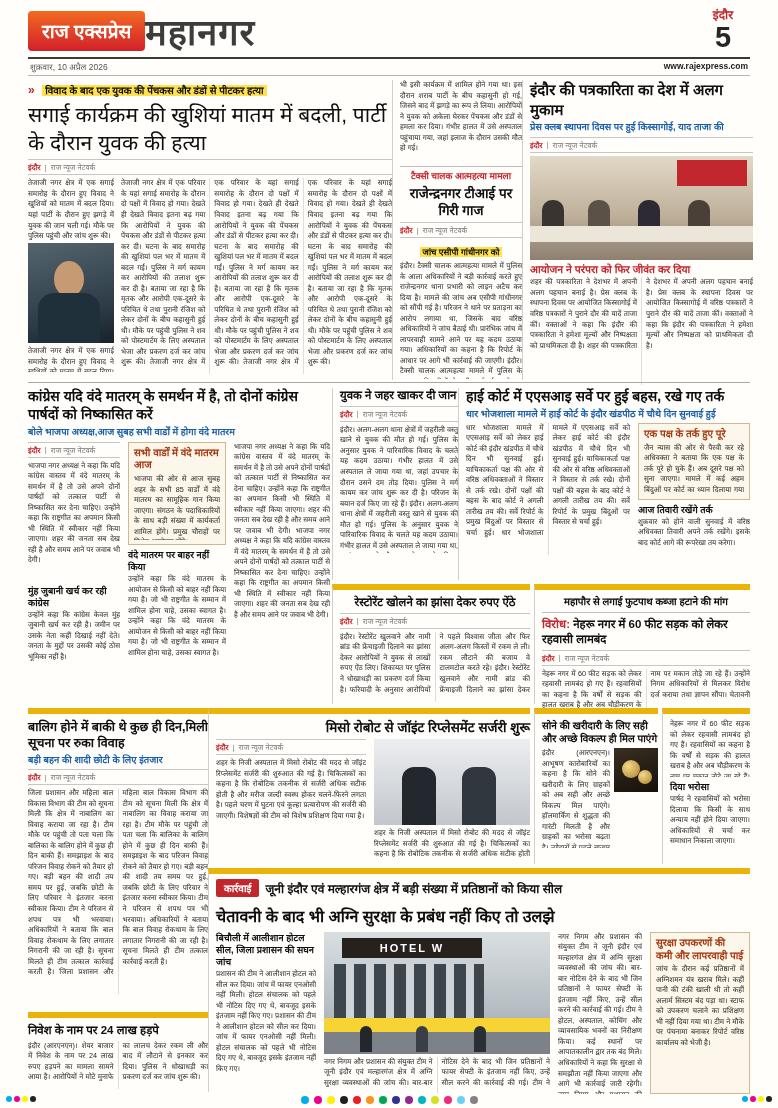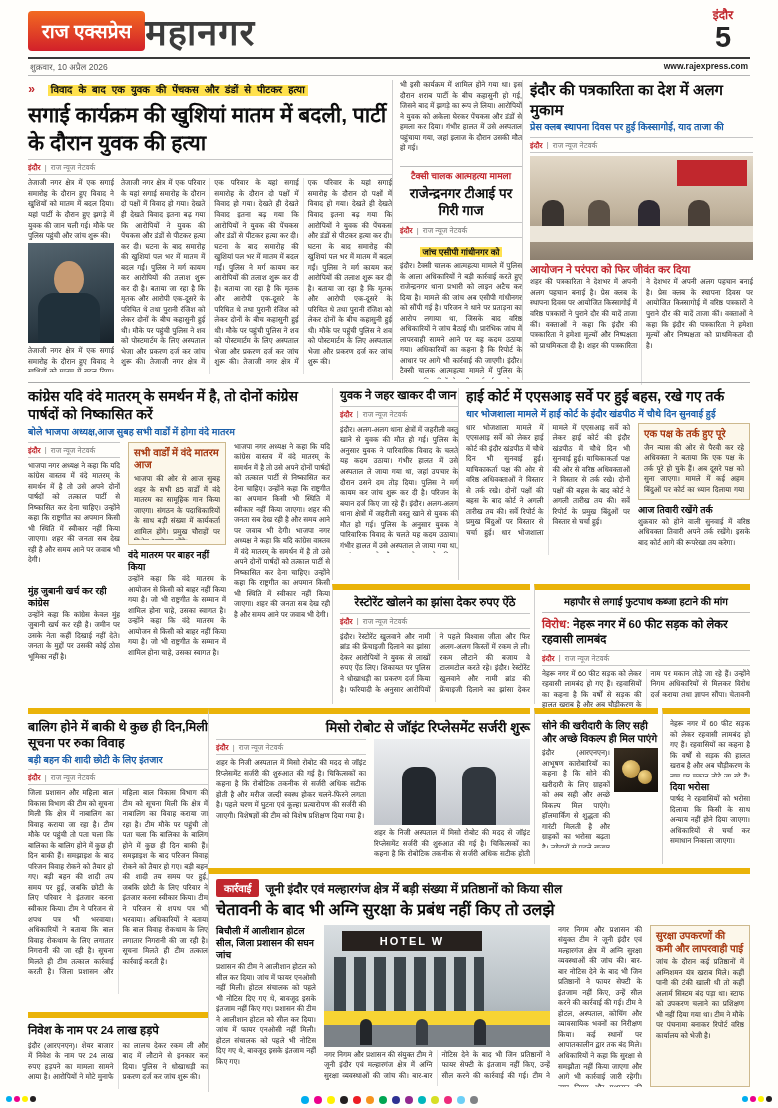--- a/index.html
+++ b/index.html
@@ -15,21 +15,21 @@
   .page-num{font-size:29px;font-weight:bold;color:#262626;}
   .dateline{position:absolute;left:28px;top:57px;width:722px;border-top:2px solid #3a3a3a;border-bottom:1px solid #b5b5b5;display:flex;justify-content:space-between;font-size:8.5px;color:#555;padding:2px 2px 3px;}
   .website{font-weight:bold;color:#1d1d1d;}
   
   section{position:absolute;background:#fffefb;}
   .bl{border-left:1px solid #cfcfcf;padding-left:7px;}
   .btp{border-top:6px solid #eab308;padding-top:5px;}
   .kicker{color:#c1272d;font-weight:bold;font-size:9px;line-height:1.3;}
   .kick-arrow{color:#c1272d;font-weight:bold;font-size:12px;margin-right:3px;}
   .hl{background:#ffe14d;padding:0 3px;font-weight:bold;color:#111;}
-  .h-xl{font-size:21px;font-weight:bold;line-height:1.32;color:#0e0e0e;}
+  .h-xl{font-size:21px;font-weight:normal;line-height:1.32;color:#0e0e0e;}
   .h-lg{font-size:16px;font-weight:bold;line-height:1.3;color:#0e0e0e;}
   .h-md{font-size:13.5px;font-weight:bold;line-height:1.28;color:#0e0e0e;}
   .h-sm{font-size:11.5px;font-weight:bold;line-height:1.3;color:#0e0e0e;}
   .h-xs{font-size:10px;font-weight:bold;line-height:1.3;color:#0e0e0e;}
   .sub-blue{color:#1b5faa;font-weight:bold;font-size:9.5px;line-height:1.35;margin:2px 0;}
   .red-sub{color:#c1272d;font-weight:bold;font-size:10.5px;line-height:1.3;margin:3px 0 1px;}
   .byline{display:flex;gap:4px;align-items:center;border-top:1px solid #c6c6c6;border-bottom:1px solid #c6c6c6;font-size:7.5px;padding:2px 0;margin:3px 0;color:#777;}
   .byline .city{color:#c1272d;font-weight:bold;}
   .txt{font-size:7.2px;line-height:1.46;text-align:justify;color:#1e1e1e;overflow:hidden;}
   .cols-2{column-count:2;column-gap:9px;column-rule:1px solid #ddd;}
@@ -83,21 +83,21 @@
       <div class="edition">इंदौर</div>
       <div class="page-num">5</div>
     </div>
   </header>
   <div class="dateline">
     <span>शुक्रवार, 10 अप्रैल 2026</span>
     <span class="website">www.rajexpress.com</span>
   </div>
 
   <section style="left:28px;top:80px;width:364px;height:300px;">
-    <div style="margin-bottom:3px;font-family:Liberation Mono, monospace;">
+    <div style="margin-bottom:3px;">
       <span class="kick-arrow">»</span>
       <span class="hl" style="font-size:10px;">विवाद के बाद एक युवक की पेंचकस और डंडों से पीटकर हत्या</span>
     </div>
     <div class="h-xl">सगाई कार्यक्रम की खुशियां मातम में बदली, पार्टी के दौरान युवक की हत्या</div>
     <div class="byline">
       <span class="city">इंदौर</span>
         <span>|</span>
       <span>राज न्यूज नेटवर्क</span>
     </div>
     <div style="display:flex;gap:7px;height:196px;">
@@ -278,21 +278,21 @@
     <div class="bold-sub">दिया भरोसा</div>
     <div class="txt" style="height:58px;">पार्षद ने रहवासियों को भरोसा दिलाया कि किसी के साथ अन्याय नहीं होने दिया जाएगा। अधिकारियों से चर्चा कर समाधान निकाला जाएगा।</div>
   </section>
 
   <section class="btp" style="left:28px;top:1012px;width:180px;height:80px;">
     <div class="h-sm">निवेश के नाम पर 24 लाख हड़पे</div>
     <div class="txt cols-2" style="height:48px;margin-top:3px;">इंदौर (आरएनएन)। शेयर बाजार में निवेश के नाम पर 24 लाख रुपए हड़पने का मामला सामने आया है। आरोपियों ने मोटे मुनाफे का लालच देकर रकम ली और बाद में लौटाने से इनकार कर दिया। पुलिस ने धोखाधड़ी का प्रकरण दर्ज कर जांच शुरू की।</div>
   </section>
 
   <section class="bl btp" style="left:208px;top:868px;width:542px;height:224px;">
-    <div style="display:flex;align-items:center;margin-bottom:3px;">
+    <div style="display:flex;align-items:center;margin-bottom:10px;">
       <span class="fire-kick">कार्रवाई</span>
       <span class="fire-strap">जूनी इंदौर एवं मल्हारगंज क्षेत्र में बड़ी संख्या में प्रतिष्ठानों को किया सील</span>
     </div>
     <div class="h-lg">चेतावनी के बाद भी अग्नि सुरक्षा के प्रबंध नहीं किए तो उलझे</div>
     <div style="display:flex;gap:8px;margin-top:4px;height:162px;">
       <div style="width:100px;flex:none;">
         <div class="bold-sub" style="margin-top:0;">बिचौली में आलीशान होटल सील, जिला प्रशासन की सघन जांच</div>
         <div class="txt" style="height:116px;">प्रशासन की टीम ने आलीशान होटल को सील कर दिया। जांच में फायर एनओसी नहीं मिली। होटल संचालक को पहले भी नोटिस दिए गए थे, बावजूद इसके इंतजाम नहीं किए गए। प्रशासन की टीम ने आलीशान होटल को सील कर दिया। जांच में फायर एनओसी नहीं मिली। होटल संचालक को पहले भी नोटिस दिए गए थे, बावजूद इसके इंतजाम नहीं किए गए।</div>
       </div>
       <div style="width:226px;flex:none;">

